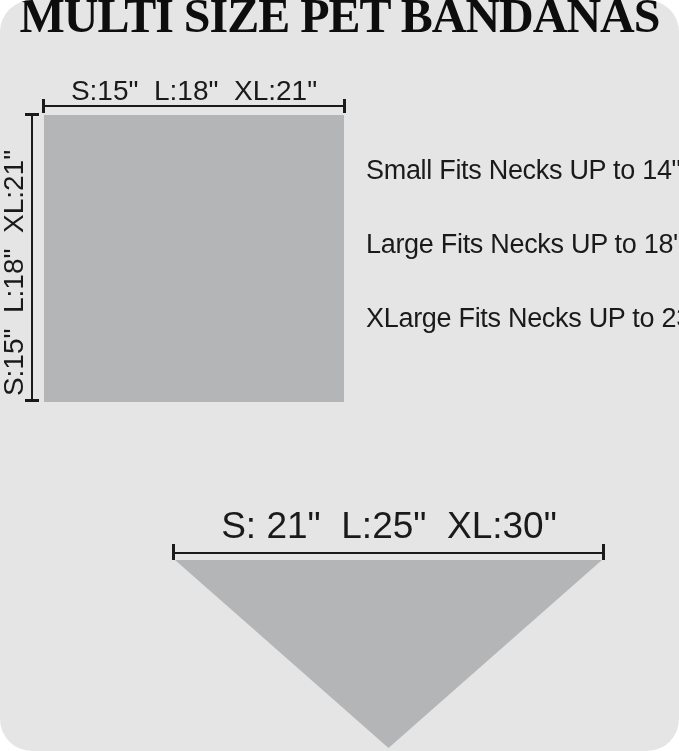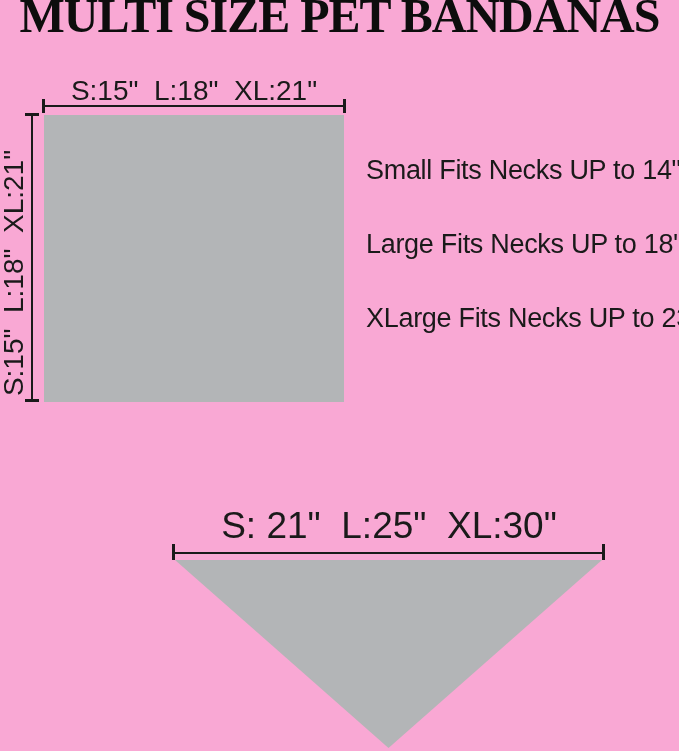--- a/index.html
+++ b/index.html
@@ -1,18 +1,18 @@
 <!DOCTYPE html>
 <html><head>
 <meta charset="utf-8">
 <style>
   html,body { margin:0; padding:0; background:#ffffff; }
   .canvas {
-    position:relative; width:679px; height:751px; background:#f9a8d4;
-    overflow:hidden; font-family:"Liberation Sans", sans-serif; color:#1a1a1a;
+    position:relative; width:679px; height:751px; background:#e5e5e5;
+    overflow:hidden; font-family:"Liberation Sans", sans-serif; color:#1a1a1a;border-radius:32px;
   }
 
   
   .title {
     position:absolute; top:-8px; left:0; width:679px; text-align:center;
     font-family:"Liberation Serif", serif; font-weight:bold; font-size:48px;
     line-height:1; letter-spacing:-1px; color:#0d0d0d; white-space:pre;
   }
 
   

